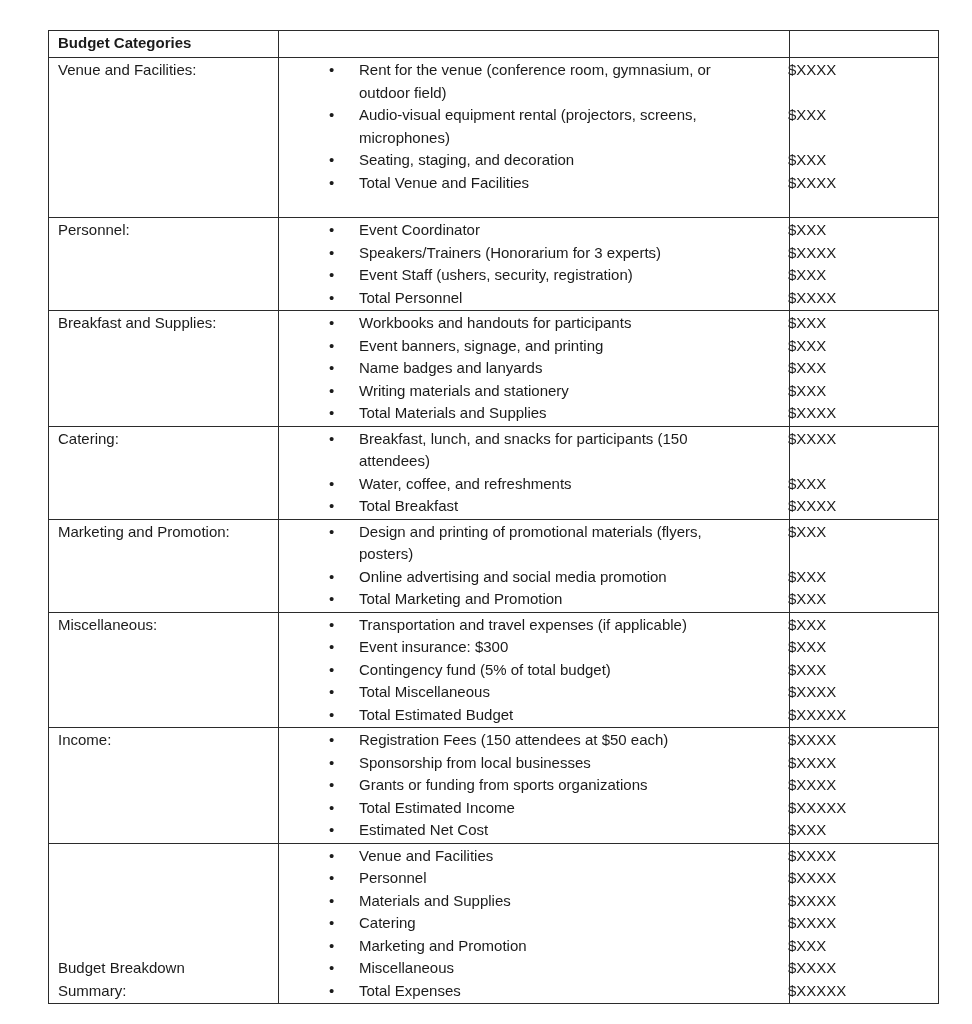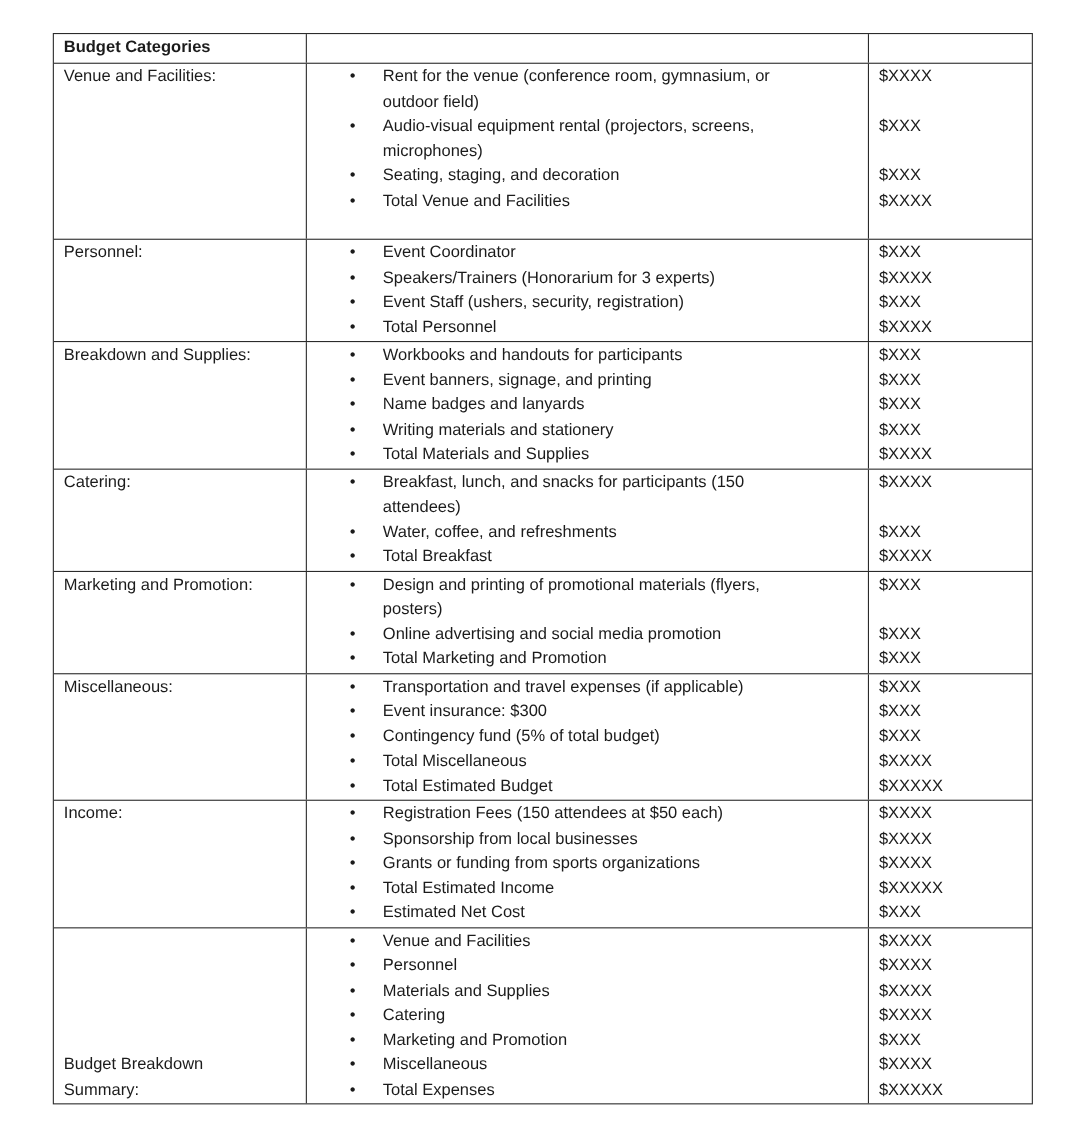--- a/index.html
+++ b/index.html
@@ -51,21 +51,21 @@
     width: 229px;
     box-sizing: border-box;
     padding: 1px 10px 1px 9px;
     white-space: pre-line;
     flex-shrink: 0;
   }
   .row--header { min-height: 26px; }
   .row--header .cat { font-weight: 700; }
   .items {
     flex: 1;
-    padding: 1px 0;
+    padding: 1px 11px;
     min-width: 0;
   }
   .row--gap-bottom .items { padding-bottom: 23px; }
   .item { display: flex; align-items: flex-start; }
   .item-text {
     flex: 1;
     position: relative;
     box-sizing: border-box;
     padding-left: 70px;
     padding-right: 10px;
@@ -136,21 +136,21 @@
           <div class="item-amount">$XXX</div>
         </div>
         <div class="item">
           <div class="item-text">Total Personnel</div>
           <div class="item-amount">$XXXX</div>
         </div>
       </div>
     </div>
 
     <div class="row">
-      <div class="cat">Breakdown and Supplies:</div>
+      <div class="cat">Breakfast and Supplies:</div>
       <div class="items">
         <div class="item">
           <div class="item-text">Workbooks and handouts for participants</div>
           <div class="item-amount">$XXX</div>
         </div>
         <div class="item">
           <div class="item-text">Event banners, signage, and printing</div>
           <div class="item-amount">$XXX</div>
         </div>
         <div class="item">

